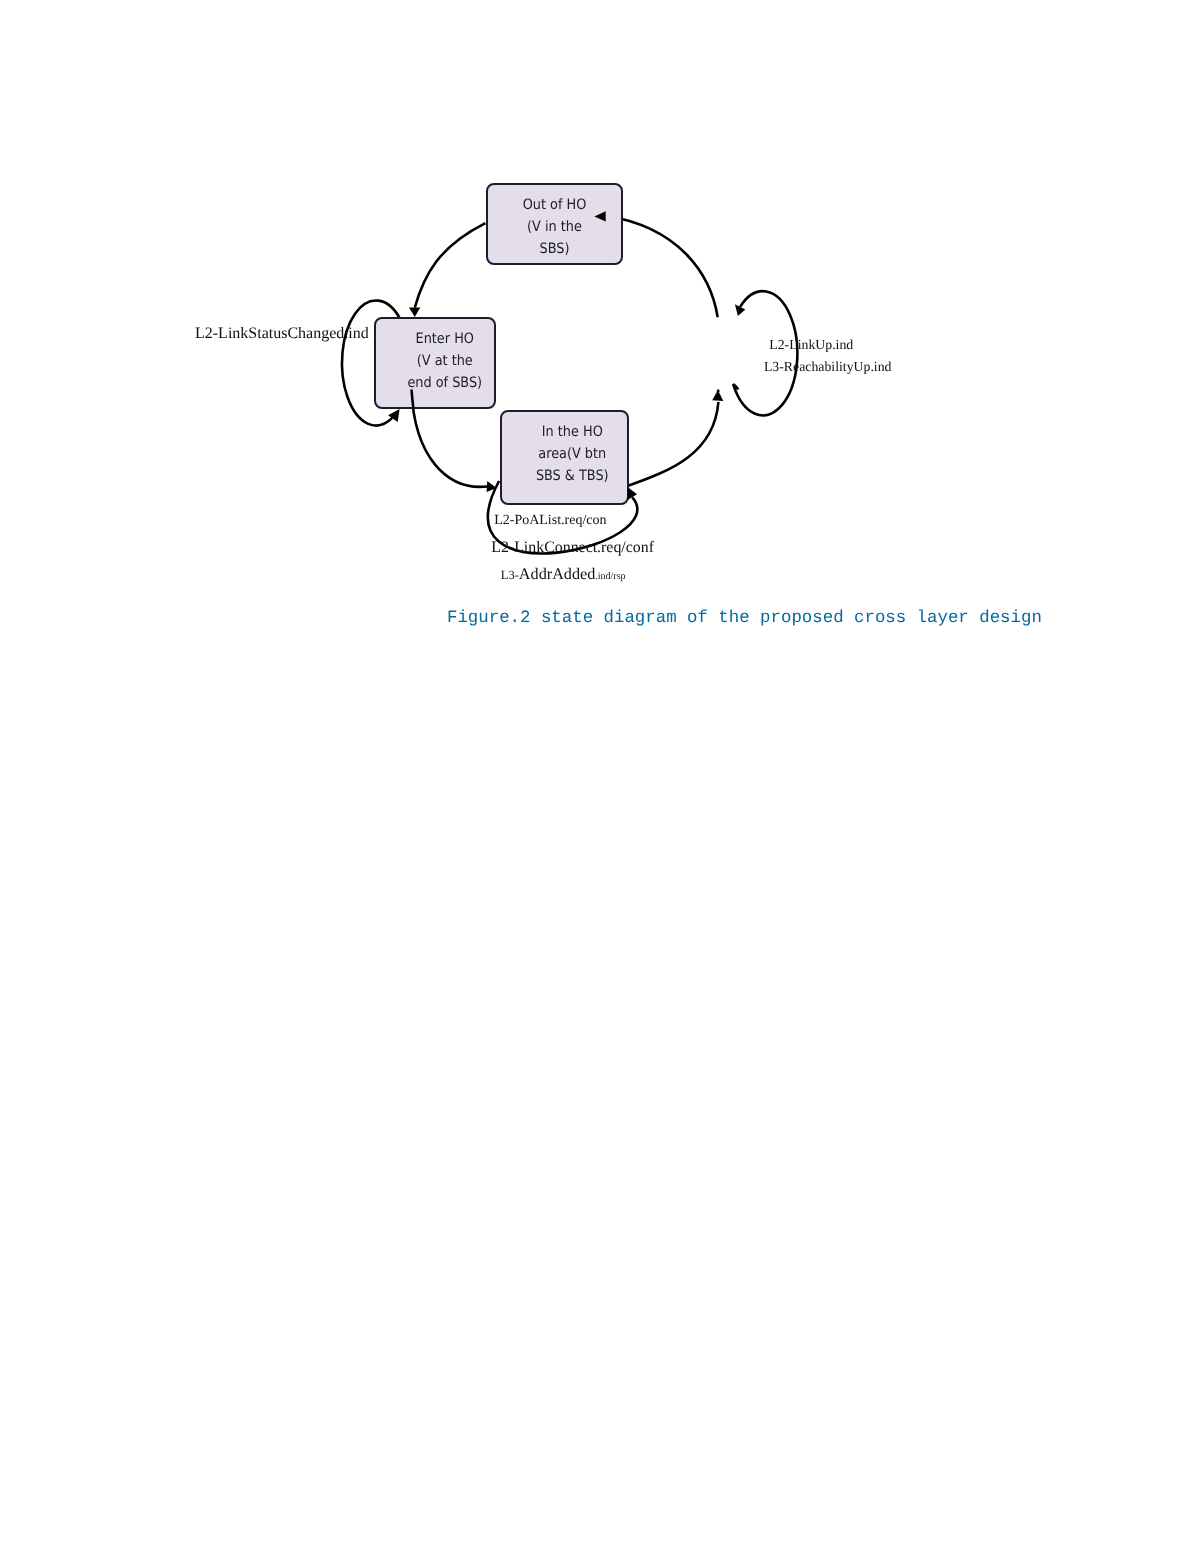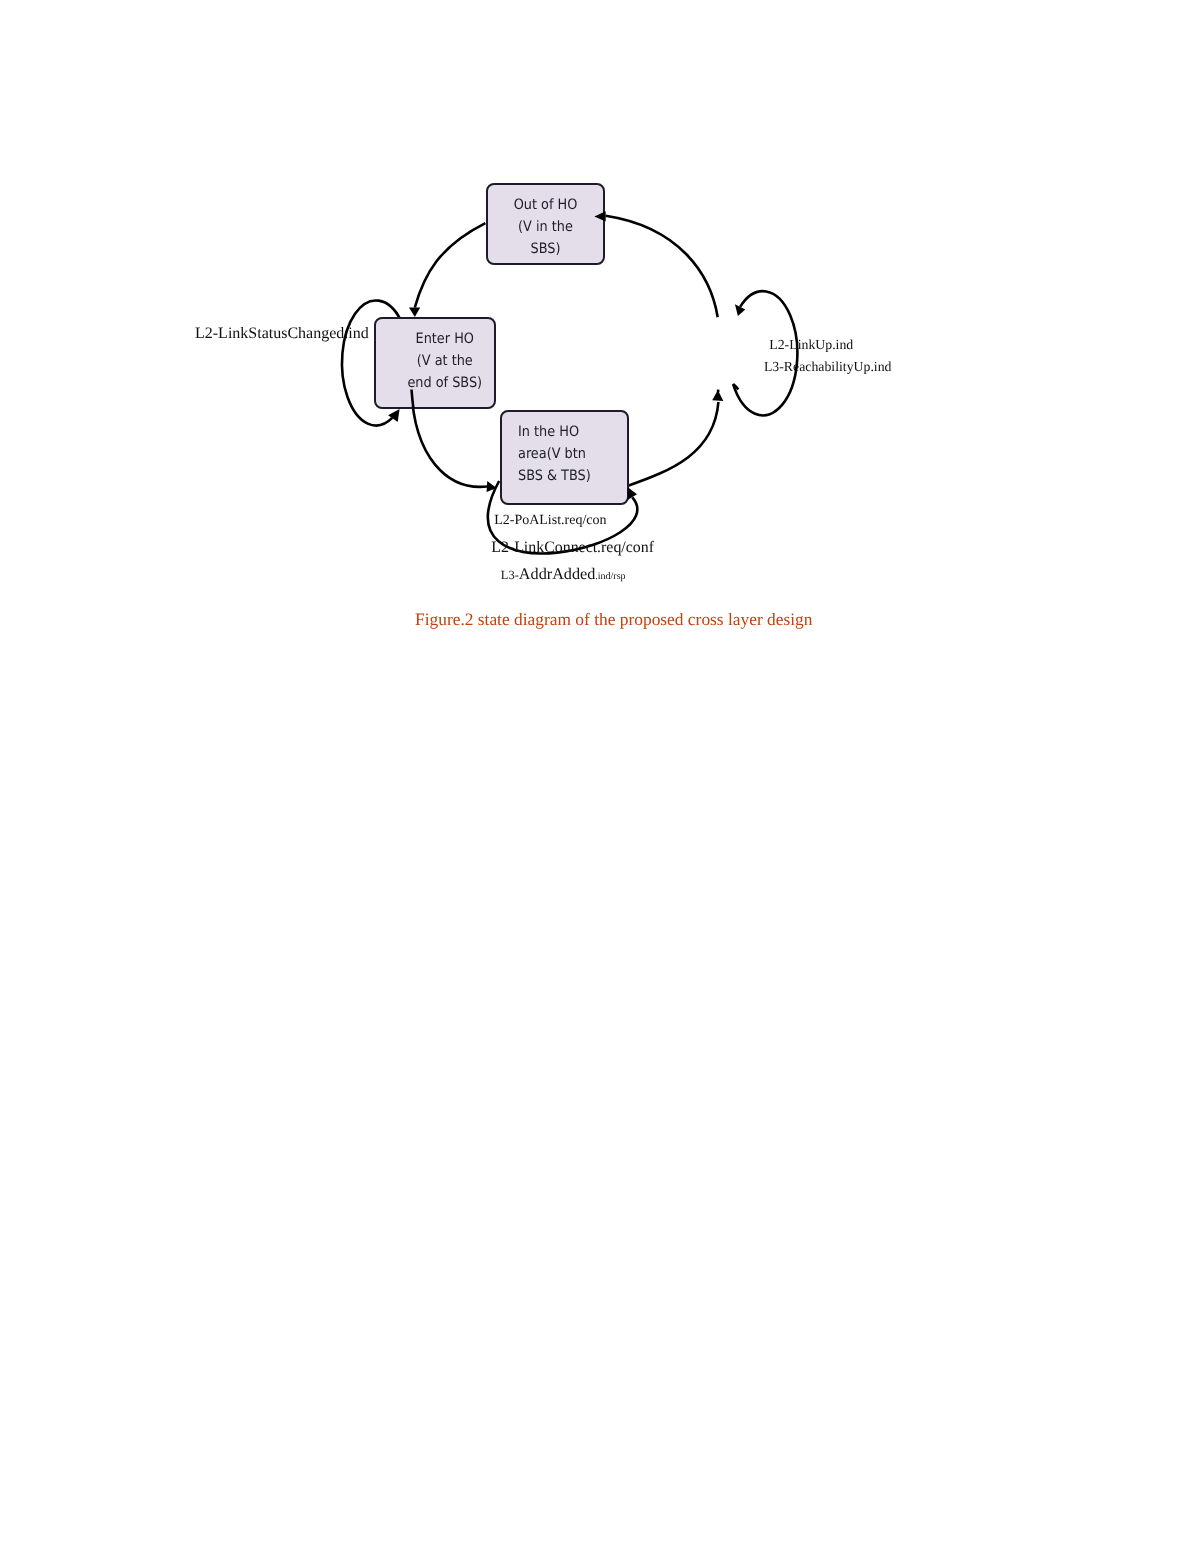--- a/index.html
+++ b/index.html
@@ -5,21 +5,21 @@
   html,body{margin:0;padding:0;}
   body{width:1200px;height:1553px;background:#fff;-webkit-font-smoothing:antialiased;text-rendering:geometricPrecision;
        font-family:"Liberation Serif",serif;overflow:hidden;}
   #stage{position:relative;width:1200px;height:1553px;}
   svg#diagram,svg#arrowlayer{position:absolute;left:0;top:0;width:1200px;height:1553px;pointer-events:none;}
   .nodebox{position:absolute;box-sizing:border-box;border:2px solid #1f1b2c;
            border-radius:8px;background:#e3dee9;}
   .nodebox .txt{position:absolute;left:0;right:0;font-family:"DejaVu Sans Condensed","DejaVu Sans",sans-serif;
            font-size:14.3px;line-height:22px;color:#1d1d2b;text-align:center;}
   .edgelabel{position:absolute;font-family:"Liberation Serif",serif;color:#111;white-space:nowrap;}
-  #caption{position:absolute;font-family:Liberation Serif, serif;font-size:17.4px;color:#c2410c;white-space:nowrap;}
+  #caption{position:absolute;font-family:Liberation Mono, monospace;font-size:17.4px;color:#0369a1;white-space:nowrap;margin-left:32px;}
 </style>
 </head>
 <body>
 
 <div id="stage">
 
   <svg id="diagram" viewBox="0 0 1200 1553">
     <g fill="none" stroke="#000" stroke-width="2.6" stroke-linecap="butt">
 
       <path id="e1" d="M 485.4 223.1 C 439.3 246.4 424.2 274.2 414.8 307.5"></path>
@@ -31,36 +31,36 @@
       <path id="e4" d="M 717.7 317.3 C 710.7 273.4 678.4 226.9 605.7 215.7"></path>
 
       <path id="s1" d="M 400.9 320.4 A 34 62.5 0 1 0 392.2 417.9"></path>
 
       <path id="s2" d="M 499.1 481 C 434.3 601.4 674.7 546.1 632.3 497.3"></path>
 
       <path id="s3" d="M 733.1 384.1 A 34.4 62.08 0 1 0 740.1 306.9"></path>
     </g>
   </svg>
 
-  <div class="nodebox" id="n-out" style="left:486px;top:183px;width:119px;height:82px;">
+  <div class="nodebox" id="n-out" style="left:486px;top:183px;width:137px;height:82px;">
     <div class="txt" style="top:9.0px;">
         <div>Out of HO</div>
         <div>(V in the</div>
         <div>SBS)</div>
       </div>
   </div>
   <div class="nodebox" id="n-enter" style="left:374px;top:317px;width:121.5px;height:91.5px;">
     <div class="txt" style="top:9.4px;padding-left:20px;">
         <div>Enter HO</div>
         <div>(V at the</div>
         <div>end of SBS)</div>
       </div>
   </div>
   <div class="nodebox" id="n-in" style="left:500px;top:410px;width:128.5px;height:95px;">
-    <div class="txt" style="top:9.3px;left:16px;text-align:left;">
+    <div class="txt" style="top:9.3px;left:16px;text-align:center;">
         <div>In the HO</div>
         <div>area(V btn</div>
         <div>SBS &amp; TBS)</div>
       </div>
   </div>
 
   <div class="edgelabel" id="lbl-left" style="left:195px;top:325px;font-size:16px;">L2-LinkStatusChanged.ind</div>
   <div class="edgelabel" id="lbl-r1" style="left:769.3px;top:337.3px;font-size:13.8px;text-align:center;">L2-LinkUp.ind</div>
   <div class="edgelabel" id="lbl-r2" style="left:763.9px;top:358.8px;font-size:13.8px;">L3-ReachabilityUp.ind</div>
   <div class="edgelabel" id="lbl-b1" style="left:494.2px;top:512.9px;font-size:14px;">L2-PoAList.req/con</div>

